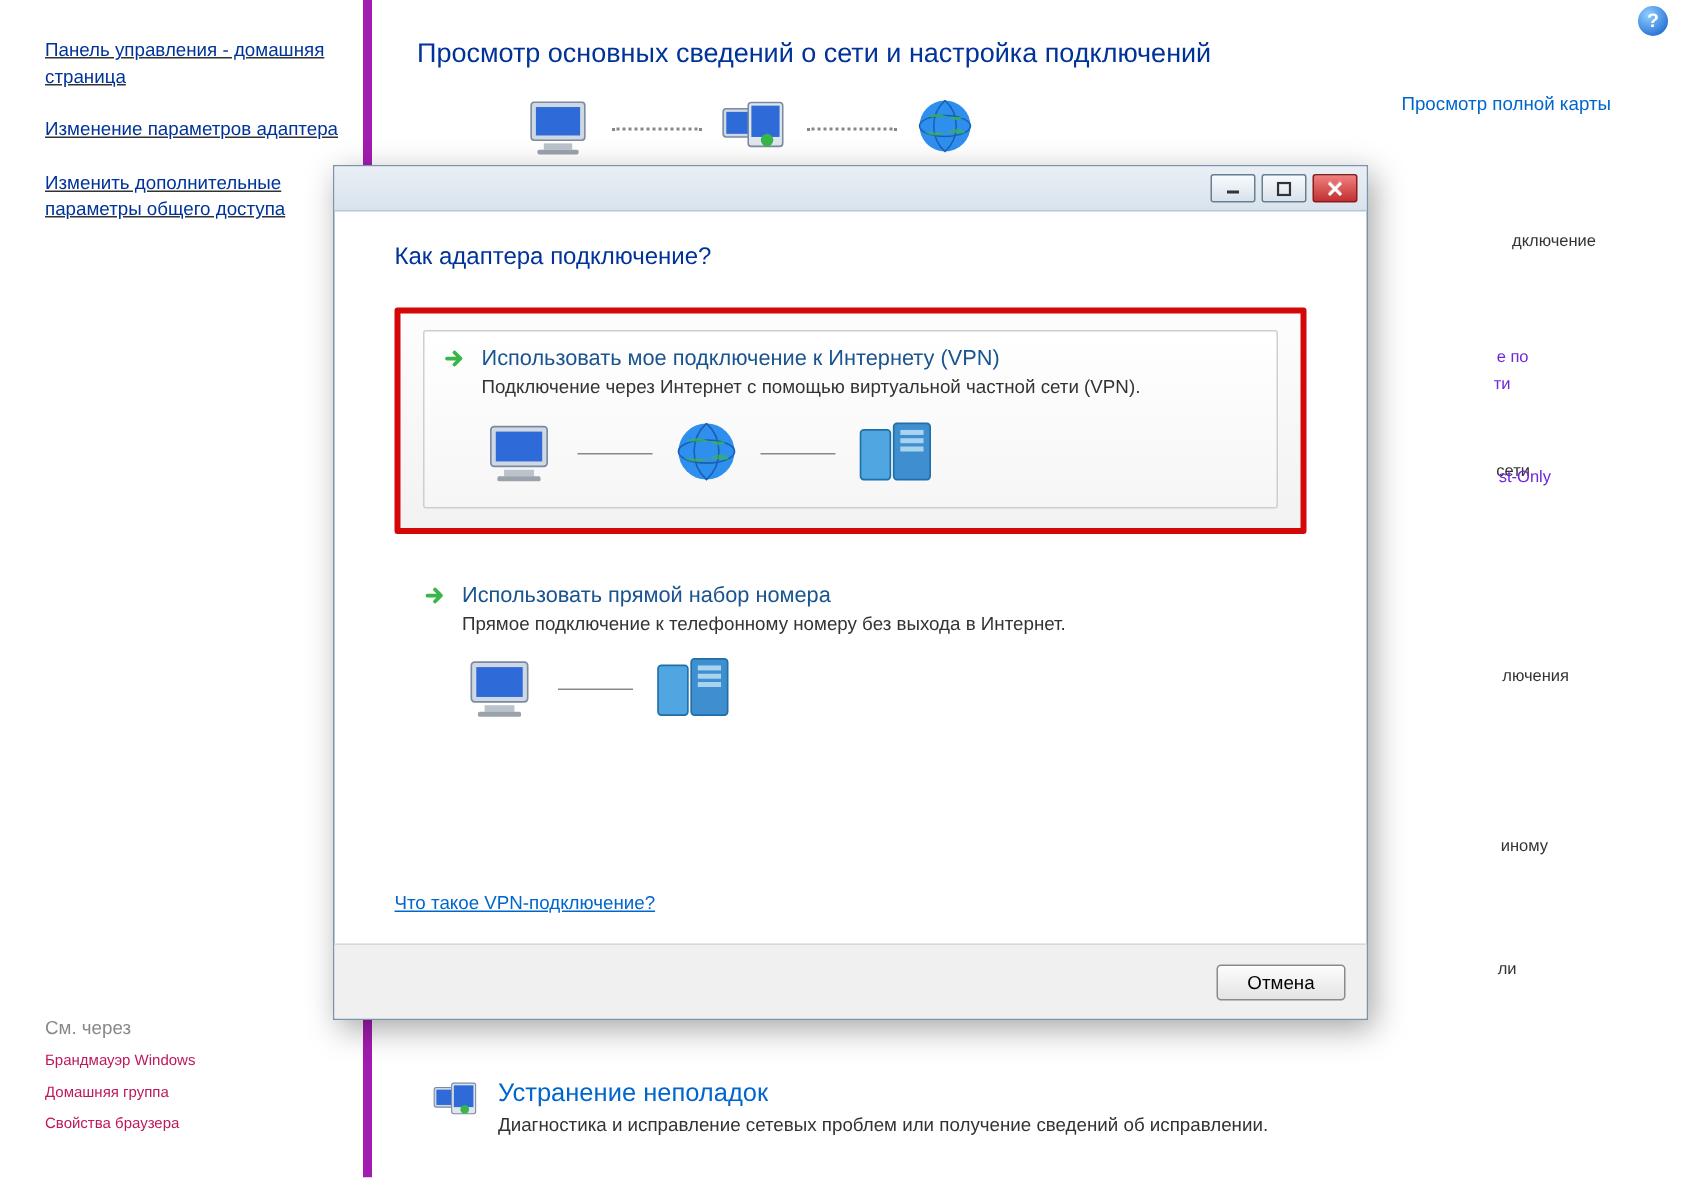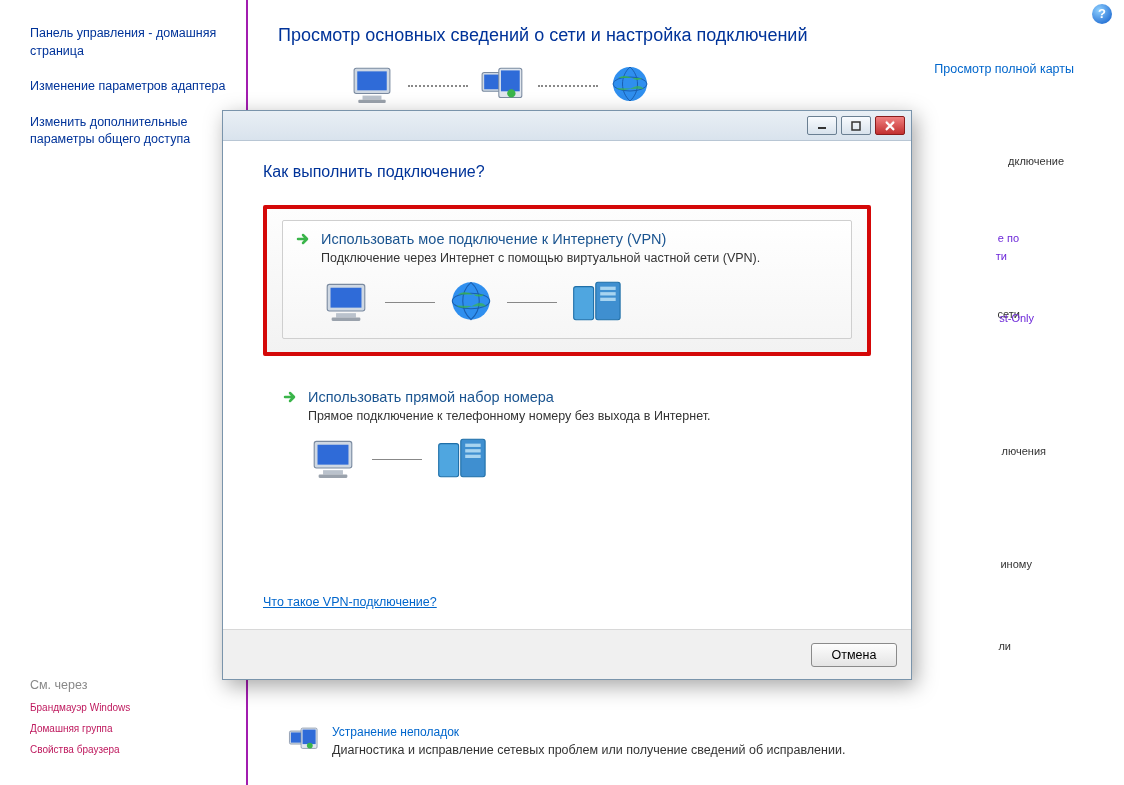--- a/index.html
+++ b/index.html
@@ -10,23 +10,24 @@
     background: #fff;
     width: 1124px;
     height: 785px;
     overflow: hidden;
     position: relative;
   }
   .layout { display: flex; height: 100%; }
   .sidebar {
     width: 248px;
     background: #fff;
-    border-right: 2px solid #a21caf;
+    border-right: 6px solid #a21caf;
     padding: 25px 15px 0 30px;
     position: relative;
+    text-decoration: underline;
   }
   .sidebar .nav-item {
     color: #003399;
     line-height: 1.4;
     margin-bottom: 18px;
     cursor: pointer;
     font-size: 12.5px;
   }
   .sidebar .see-also-block {
     position: absolute;
@@ -76,21 +77,21 @@
   .globe-svg { width: 40px; height: 40px; }
   .dash { width: 60px; border-top: 2px dotted #888; }
   .troubleshoot-row {
     position: absolute;
     left: 40px;
     bottom: 28px;
     display: flex;
     align-items: flex-start;
     gap: 12px;
   }
-  .troubleshoot-title { color: #0066cc; font-size: 12px; cursor: pointer; margin-bottom: 4px; }
+  .troubleshoot-title { color: #0066cc; font-size: 17px; cursor: pointer; margin-bottom: 4px; }
   .troubleshoot-desc { color: #333; font-size: 12.5px; }
   .partial-text {
     position: absolute;
     color: #333;
     font-size: 11px;
     white-space: nowrap;
   }
   .partial-link { color: #6d28d9; cursor: pointer; }
   .help-icon {
     position: absolute;
@@ -339,21 +340,21 @@
           <rect x="1" y="1" width="8" height="8" fill="none" stroke="#333" stroke-width="1.5"></rect>
         </svg>
       </div>
     <div class="win-btn close">
         <svg width="10" height="10">
           <path d="M1 1 L9 9 M9 1 L1 9" stroke="#fff" stroke-width="2"></path>
         </svg>
       </div>
   </div>
   <div class="dialog-body">
-    <div class="question">Как выполнить подключение?</div>
+    <div class="question">Как адаптера подключение?</div>
 
     <div class="option highlighted">
       <div class="option-inner">
         <div class="opt-head">
           <span class="arrow-icon">
               <svg width="16" height="16" viewBox="0 0 14 16">
                 <use href="#arrow"></use>
               </svg>
             </span>
           <span class="opt-title">Использовать мое подключение к Интернету (VPN)</span>

